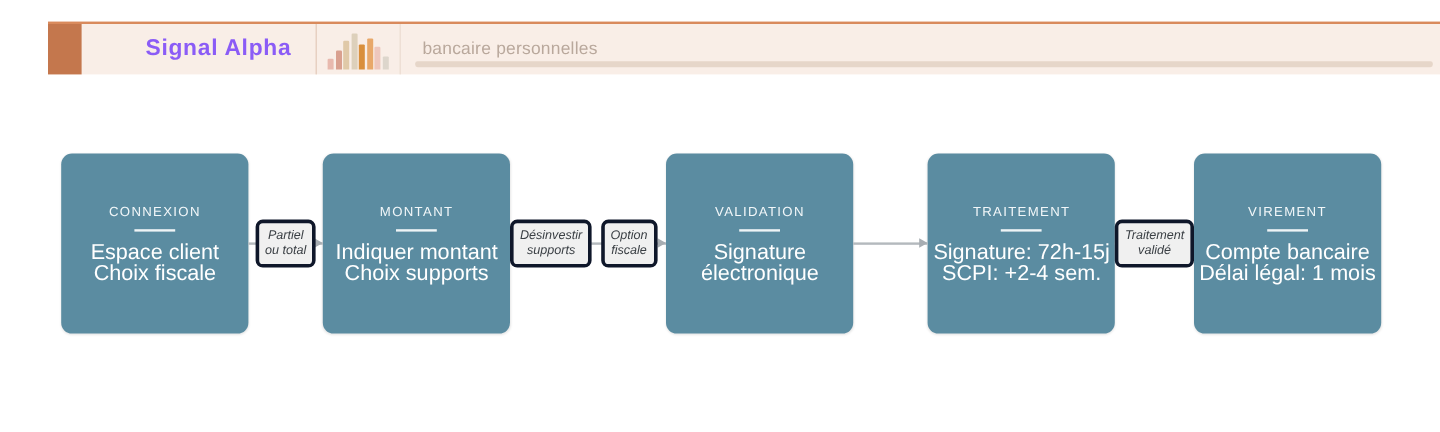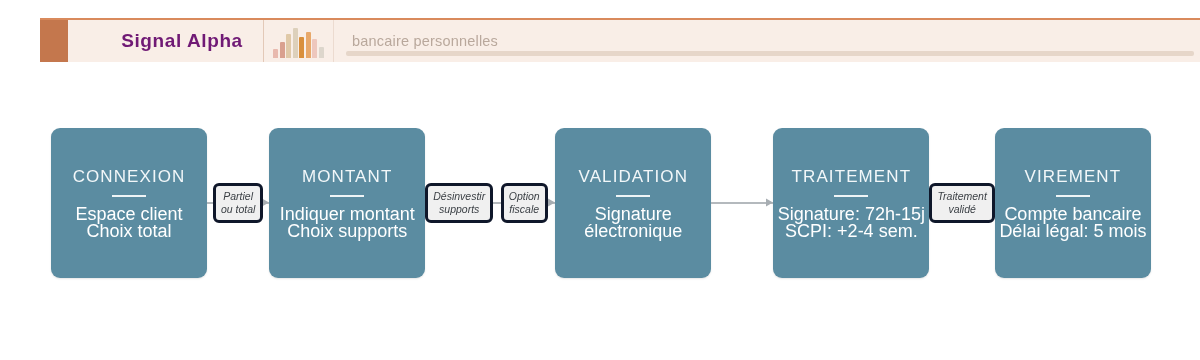--- a/index.html
+++ b/index.html
@@ -33,21 +33,21 @@
   }
   .brand-zone {
     flex: 0 0 196px;
     display: flex;
     align-items: center;
     justify-content: center;
     border-right: 1px solid #e3c9b8;
     box-sizing: border-box;
   }
   .brand-title {
-    color: #701a75;
+    color: #8b5cf6;
     font-size: 19px;
     font-weight: bold;
     letter-spacing: 0.6px;
     margin-left: 33px;
   }
   .icon-zone {
     flex: 0 0 70px;
     display: flex;
     align-items: flex-end;
     justify-content: center;
@@ -108,21 +108,21 @@
     flex-direction: column;
     align-items: center;
     justify-content: center;
     color: #ffffff;
     padding: 6px 8px;
     box-shadow: 0 1px 2px rgba(0,0,0,0.10);
     flex: 1 1 0;
     min-width: 0;
   }
   .card-title {
-    font-size: 17px;
+    font-size: 11px;
     letter-spacing: 1.1px;
     color: #f2f7f9;
     text-align: center;
     white-space: nowrap;
   }
   .card-rule {
     width: 34px;
     height: 2px;
     background: #eef4f6;
     margin: 8px 0 9px 0;
@@ -208,21 +208,21 @@
     <span class="subtitle-rule"></span>
   </div>
 </div>
 
 <div class="flow" id="flow">
     <div class="card">
       <div class="card-title">CONNEXION</div>
       <div class="card-rule"></div>
       <div class="card-lines">
         <span class="card-line">Espace client</span>
-        <span class="card-line">Choix total</span>
+        <span class="card-line">Choix fiscale</span>
       </div>
     </div>
     <div class="connector">
       <span class="conn-line"></span>
       <span class="conn-arrow"></span>
       <div class="conn-pill">
         <span>Partiel</span>
         <span>ou total</span>
       </div>
     </div>
@@ -276,16 +276,16 @@
       <div class="conn-pill">
         <span>Traitement</span>
         <span>validé</span>
       </div>
     </div>
     <div class="card">
       <div class="card-title">VIREMENT</div>
       <div class="card-rule"></div>
       <div class="card-lines">
         <span class="card-line">Compte bancaire</span>
-        <span class="card-line">Délai légal: 5 mois</span>
+        <span class="card-line">Délai légal: 1 mois</span>
       </div>
     </div>
   </div>
 
 </body></html>

